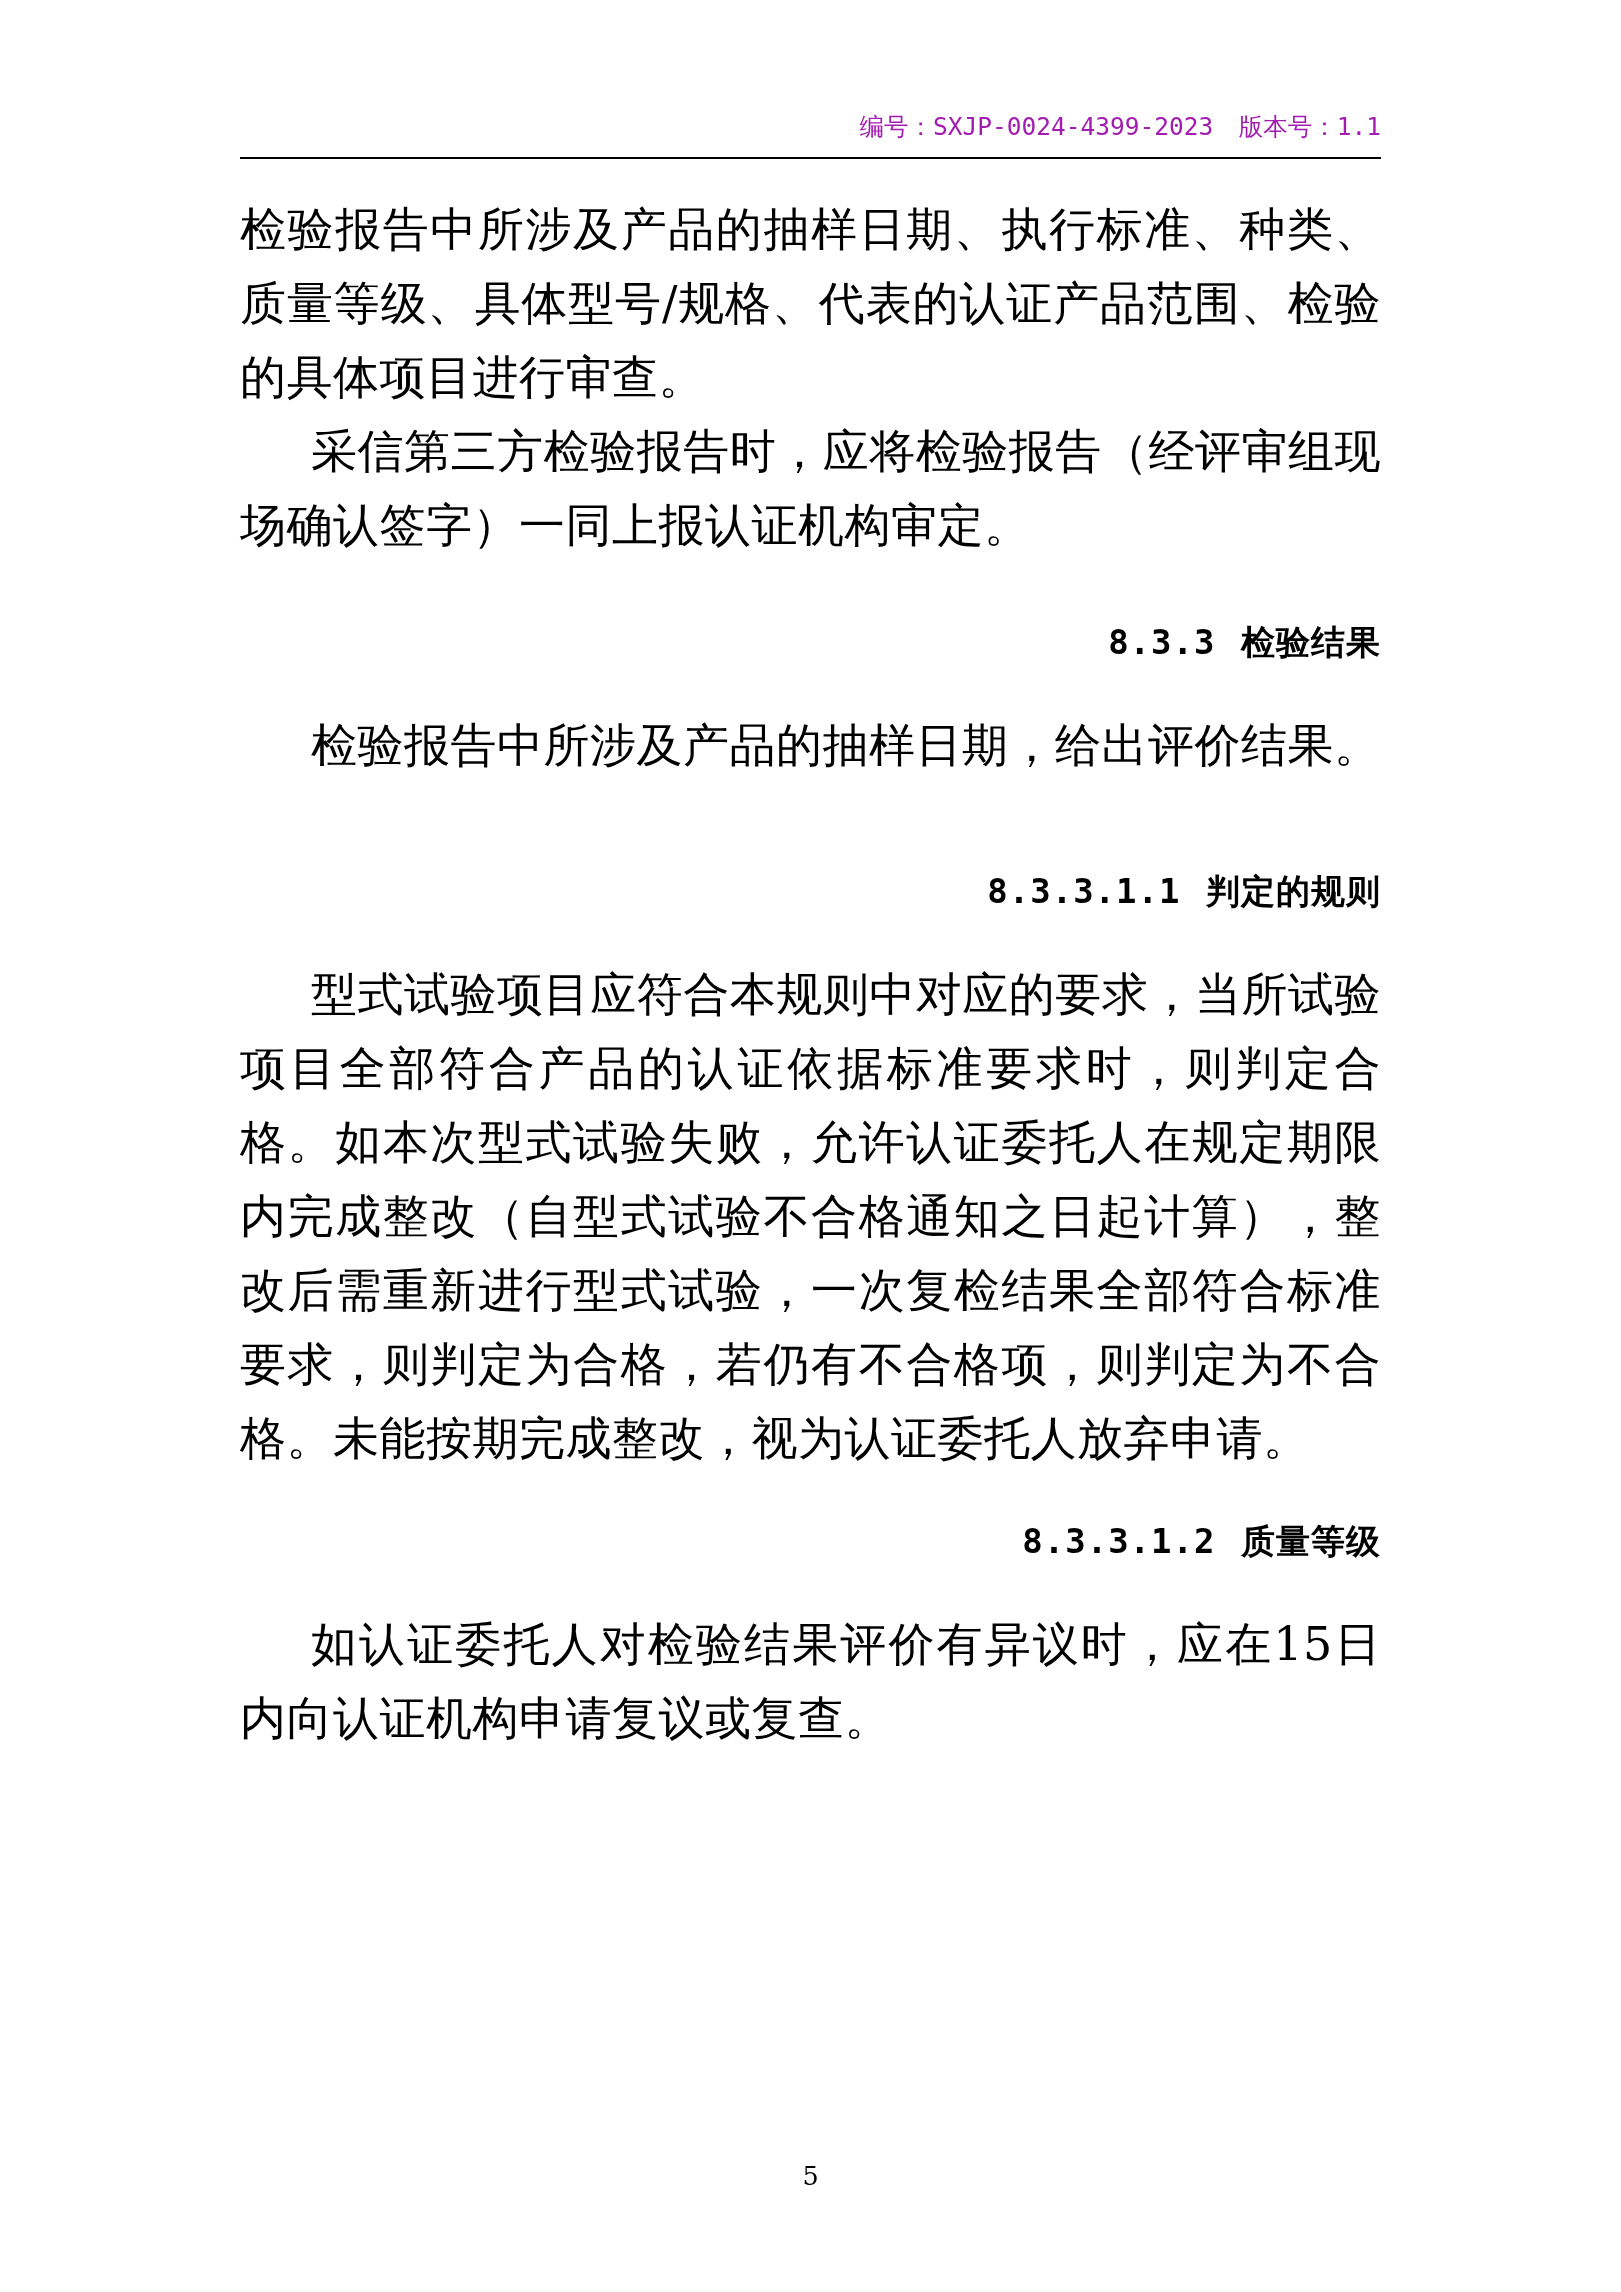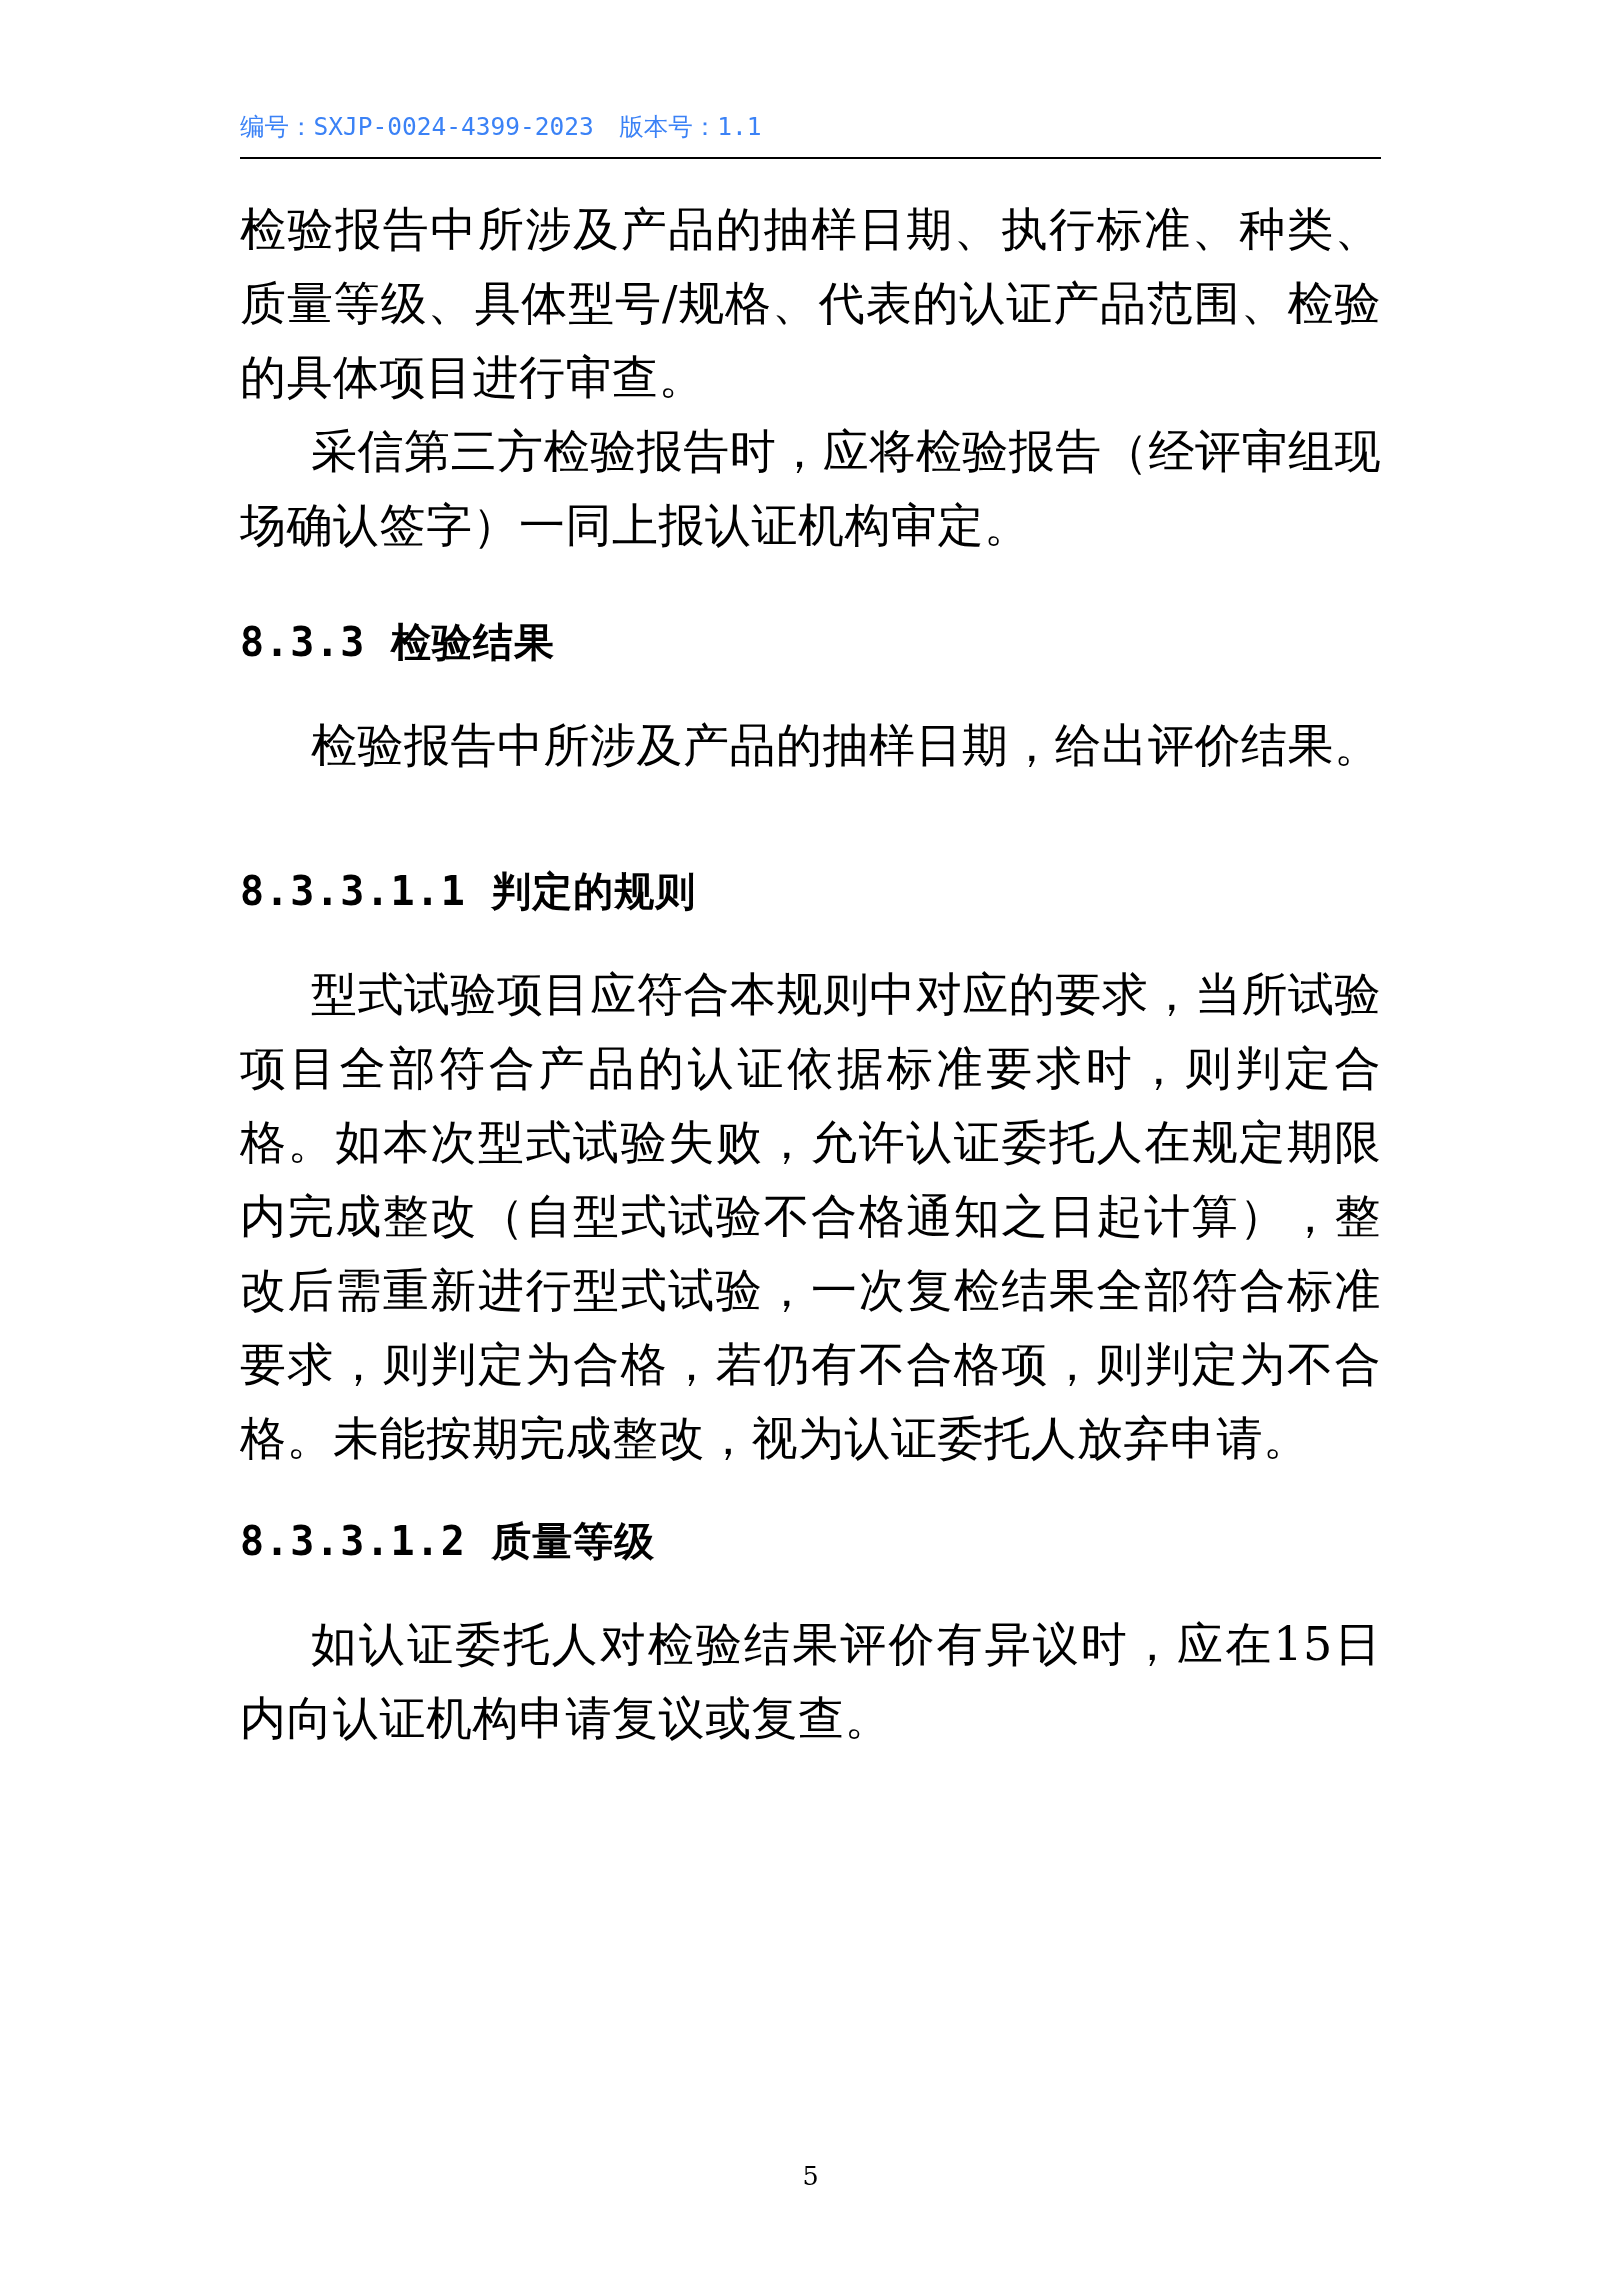--- a/index.html
+++ b/index.html
@@ -23,25 +23,25 @@
     padding: 0;
   }
   .header {
     position: absolute;
     top: 110px;
     left: 240px;
     right: 240px;
     box-sizing: border-box;
   }
   .header-line {
-    text-align: left;
+    text-align: right;
     font-family: "DejaVu Sans Mono", "Liberation Mono", monospace;
     font-size: 24.5px;
     letter-spacing: 0px;
-    color: #3b82f6;
+    color: #a21caf;
     padding-bottom: 13.7px;
     white-space: nowrap;
   }
   .header-rule {
     border-bottom: 2.9px solid #000;
     width: 100%;
   }
   .content {
     position: absolute;
     top: 192px;
@@ -55,25 +55,26 @@
     text-align: justify;
     text-justify: inter-ideograph;
     letter-spacing: 0.5px;
     font-family: "DejaVu Serif", "Liberation Serif", serif;
   }
   p.indent {
     text-indent: 71px;
   }
   h3.heading {
     margin: 0;
-    font-size: 40px;
+    font-size: 34px;
     line-height: 74px;
     font-weight: bold;
     font-family: "DejaVu Sans", "Liberation Sans", sans-serif;
     letter-spacing: 1px;
+    text-align: right;
   }
   .sp-small { height: 29px; }
   .sp-med { height: 43px; }
   .num {
     font-family: "DejaVu Sans Mono", "Liberation Mono", monospace;
     font-weight: bold;
     letter-spacing: 1px;
   }
   .gap { display: inline-block; width: 25.5px; }
   .footer {

